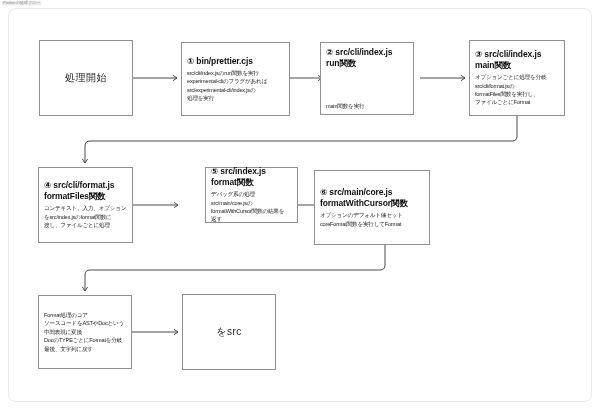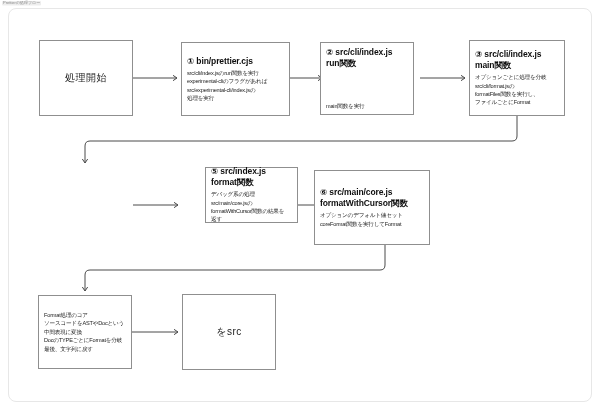--- a/index.html
+++ b/index.html
@@ -97,20 +97,27 @@
 
   <div class="node" style="left:469px;top:40px;width:96px;height:76px;">
     <div class="node-title">③ src/cli/index.js
 main関数</div>
     <div class="node-body">オプションごとに処理を分岐
 src/cli/format.jsの
 formatFiles関数を実行し、
 ファイルごとにFormat</div>
   </div>
 
+  <div class="node" style="left:38px;top:167px;width:95px;height:76px;">
+    <div class="node-title">④ src/cli/format.js
+formatFiles関数</div>
+    <div class="node-body">コンテキスト、入力、オプション
+をsrc/index.jsのformat関数に
+渡し、ファイルごとに処理</div>
+  </div>
 
   <div class="node" style="left:182px;top:167px;width:93px;height:56px;margin-left:23px;">
     <div class="node-title">⑤ src/index.js
 format関数</div>
     <div class="node-body">デバッグ系の処理
 src/main/core.jsの
 formatWithCursor関数の結果を
 返す</div>
   </div>
 

